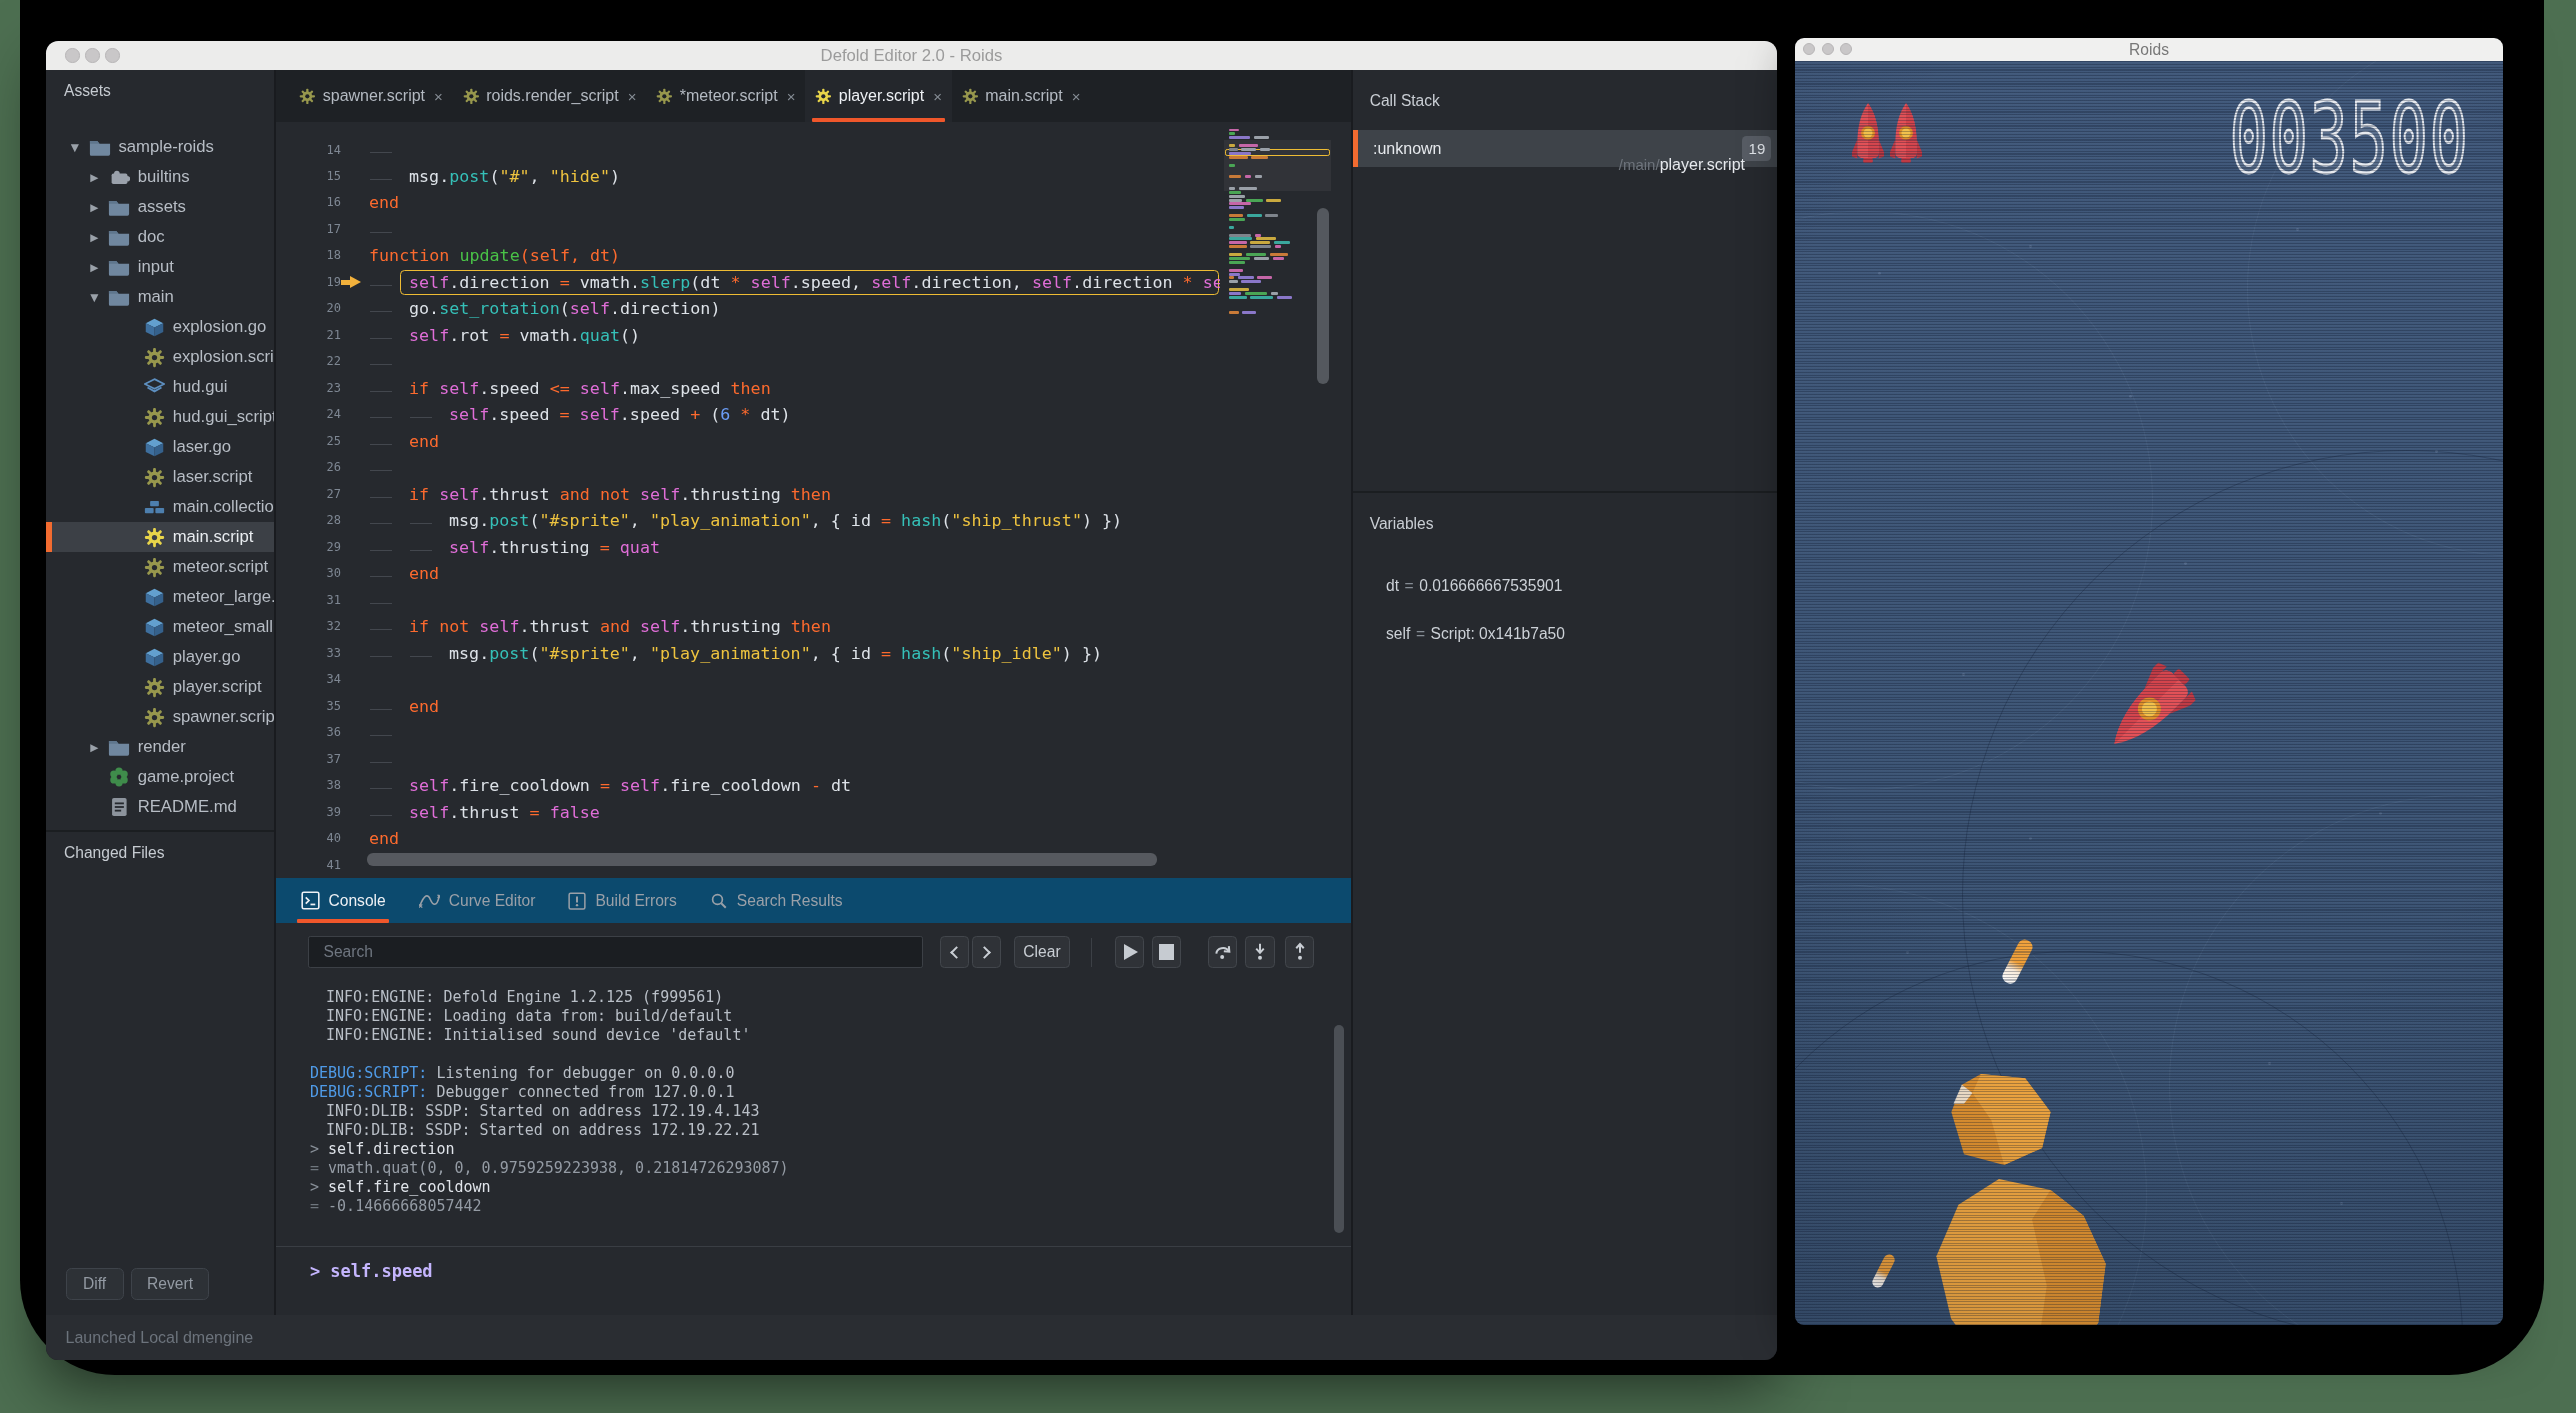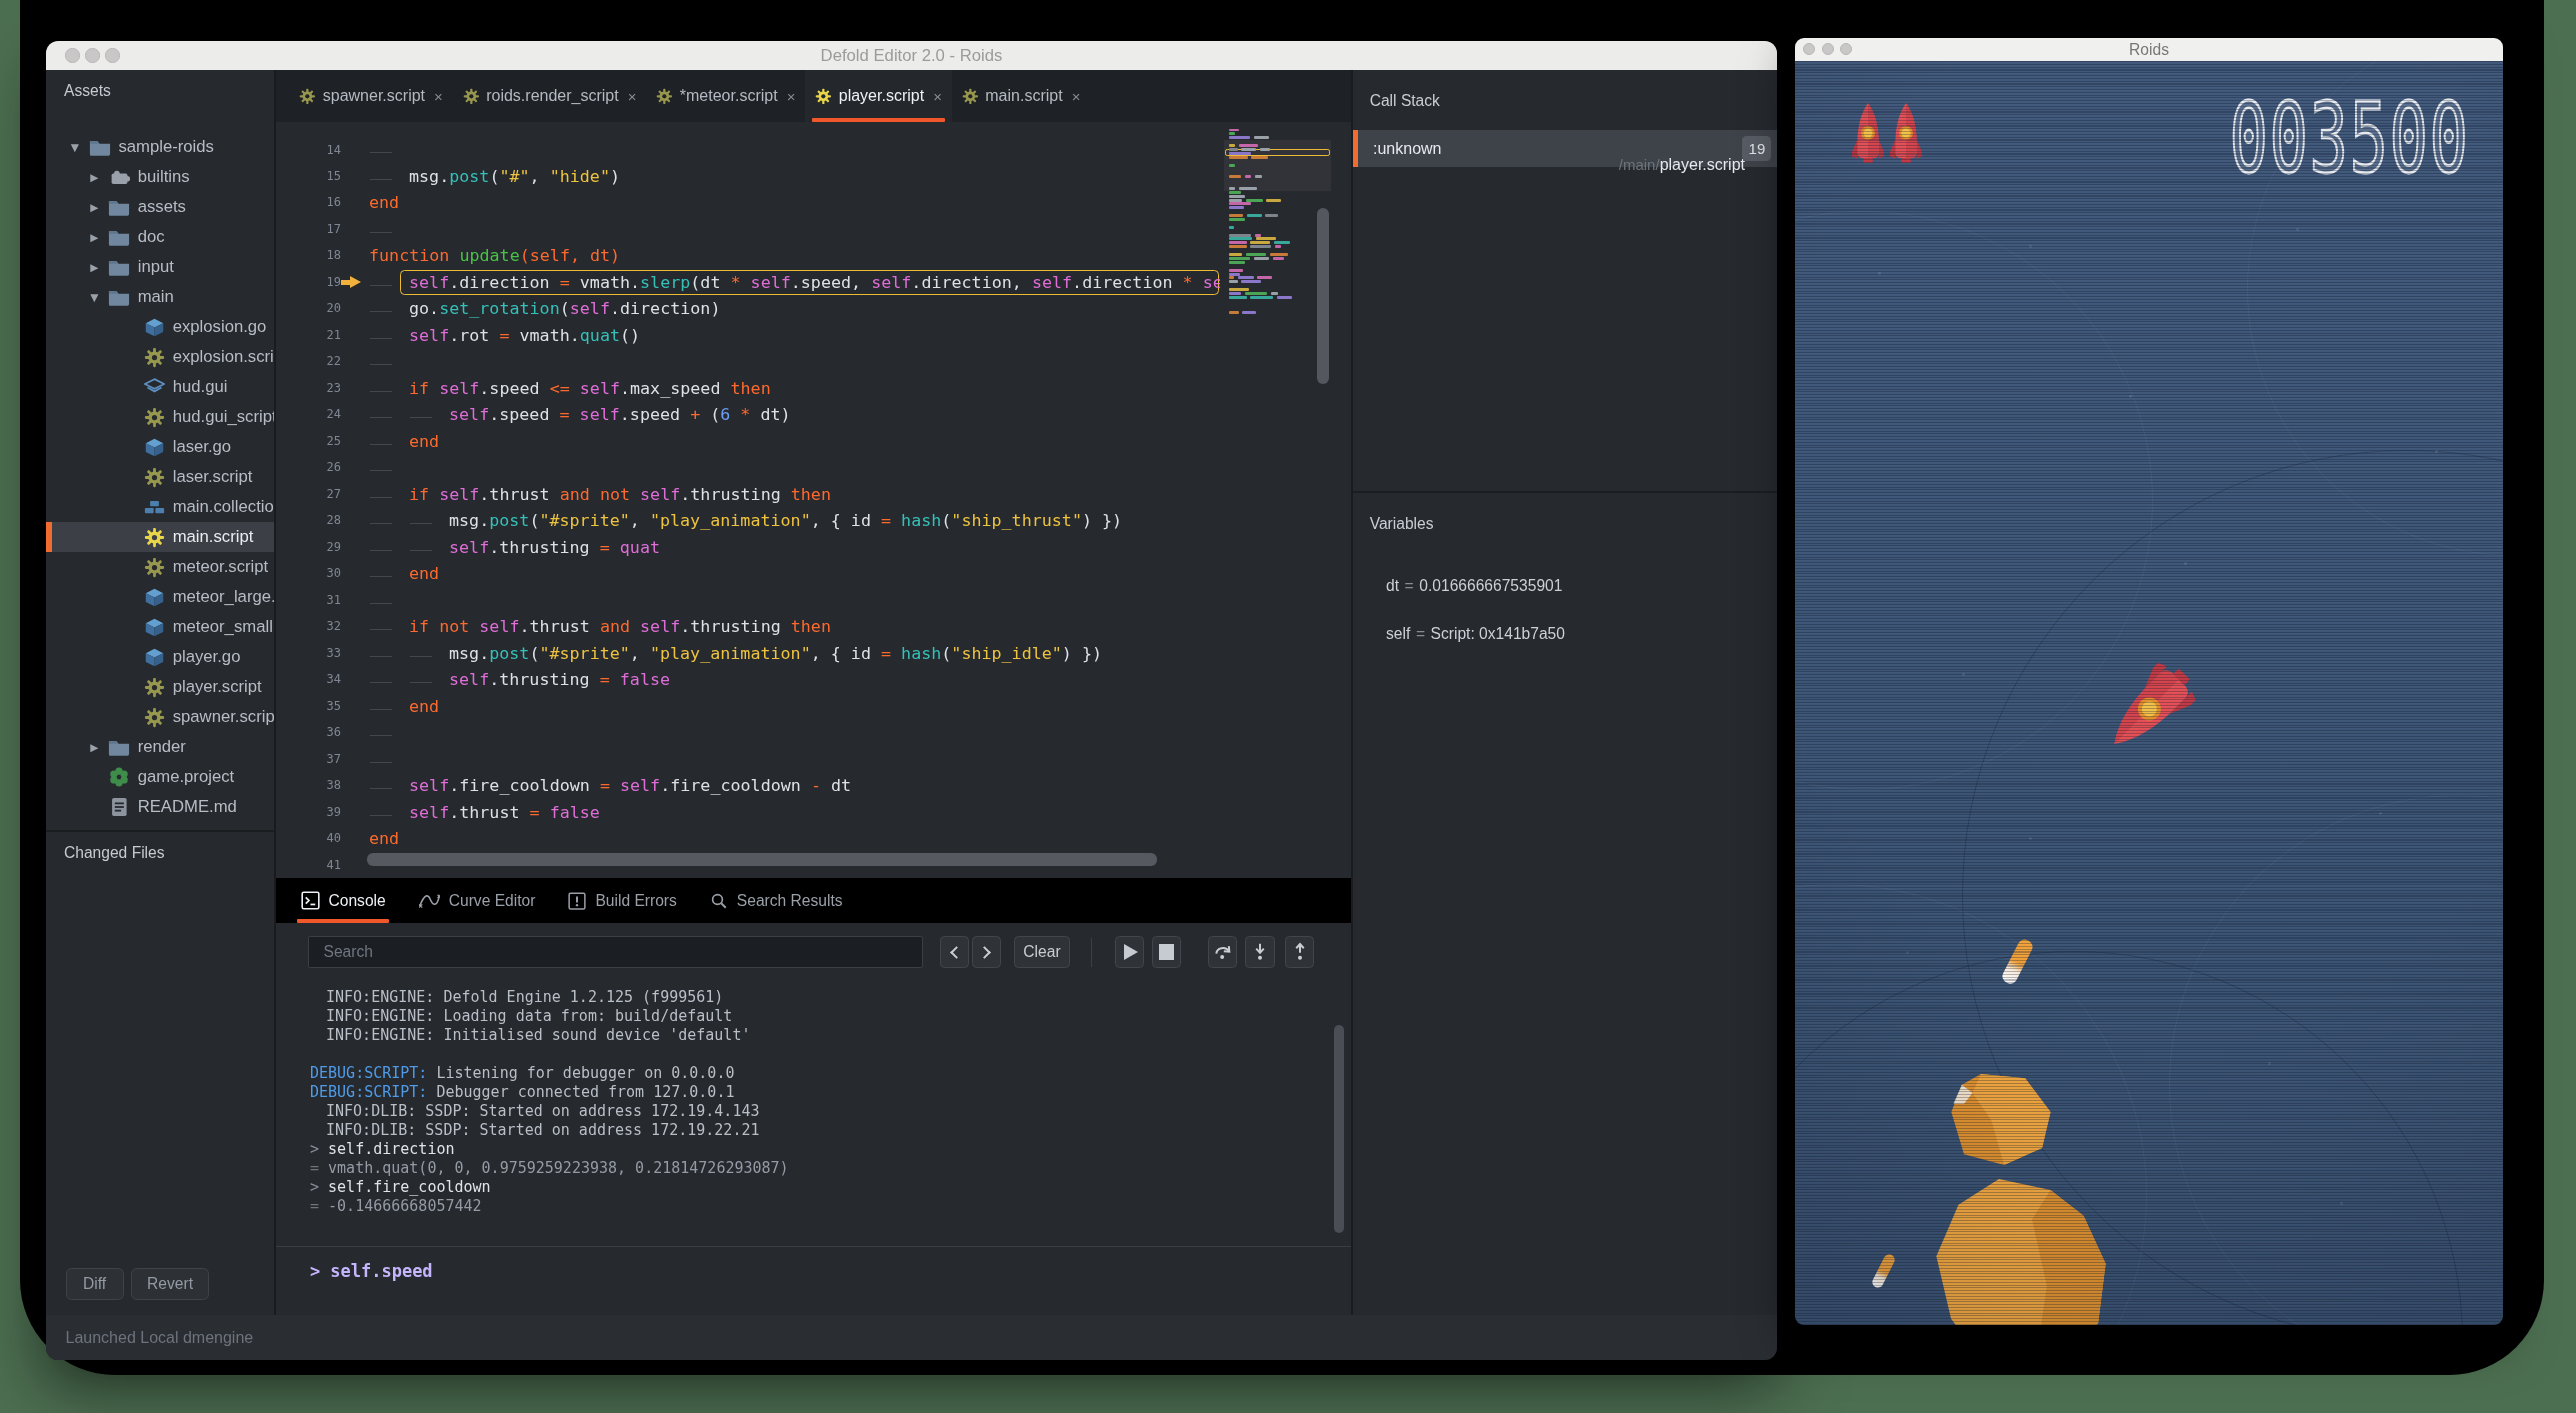--- a/index.html
+++ b/index.html
@@ -47,21 +47,21 @@
   .dbgarrow .abar{position:absolute;left:0;top:3.9px;width:10px;height:5.6px;background:#f2b13c;}
   .dbgarrow .ahead{position:absolute;left:9px;top:0;width:0;height:0;border-left:11px solid #f2b13c;border-top:6.7px solid transparent;border-bottom:6.7px solid transparent;}
   .minimap{position:absolute;right:20px;top:2.2px;width:107px;height:260px;}
   .mm-view{position:absolute;left:0;right:0;top:15.6px;height:51px;background:rgba(255,255,255,.05);}
   .mm-cur{position:absolute;left:1.1px;right:1.1px;top:24.5px;height:7.8px;border:1.1px solid #eebc34;border-radius:2.2px;}
   .mmbar{position:absolute;height:2.8px;border-radius:1.1px;}
   .vscroll{position:absolute;right:22px;top:86px;width:12.2px;height:176px;background:#54585e;border-radius:6.1px;}
   .hscroll{position:absolute;left:91px;bottom:13.4px;height:12.2px;width:790px;background:#56595f;border-radius:6.1px;}
 
   .bpanel{position:absolute;left:0;right:0;top:808px;bottom:0;background:#26292e;}
-  .btabs{position:absolute;left:0;right:0;top:0;height:45px;background:#000000;display:flex;align-items:center;padding-left:24.5px;gap:33px;}
+  .btabs{position:absolute;left:0;right:0;top:0;height:45px;background:#0c4a6e;display:flex;align-items:center;padding-left:24.5px;gap:33px;}
   .btab{display:flex;align-items:center;gap:9px;font-size:15.6px;color:#9aa0a8;height:45px;position:relative;}
   .btab.active{color:#eef1f5;}
   .btab.active::after{content:"";position:absolute;left:-3.3px;right:-3.3px;bottom:0;height:3.9px;background:#f0572b;border-radius:1.1px;}
   .searchrow{position:absolute;left:0;right:0;top:58px;height:34px;}
   .sinput{position:absolute;left:32px;top:0;width:615px;height:32px;background:#1b1e22;border:1.1px solid #3c4046;border-radius:2.2px;color:#c8cdd3;font-size:15.6px;padding:0 14.5px;outline:none;font-family:"Liberation Sans",sans-serif;}
   .sinput::placeholder{color:#6f7680;}
   .cbtn{position:absolute;top:0;height:32px;background:#2f3237;border:1.1px solid #42464c;border-radius:4.5px;color:#c9ced4;display:flex;align-items:center;justify-content:center;font-size:15.6px;}
   .chev{width:9px;height:9px;border-left:2.2px solid #c9ced4;border-bottom:2.2px solid #c9ced4;}
   .chev.left{transform:rotate(45deg);margin-left:3.3px;}
   .chev.right{transform:rotate(-135deg);margin-right:3.3px;}
@@ -660,21 +660,20 @@
           <div class="cline" style="top: 491px;">
             <span class="gut">32</span>
             <span class="ctext"><i class="td"></i><span class="tk-k">if not </span><span class="tk-s">self</span><span class="tk-t">.thrust </span><span class="tk-k">and</span><span class="tk-t"> </span><span class="tk-s">self</span><span class="tk-t">.thrusting </span><span class="tk-k">then</span></span>
           </div>
           <div class="cline" style="top: 518px;">
             <span class="gut">33</span>
             <span class="ctext"><i class="td"></i><i class="td"></i><span class="tk-t">msg.</span><span class="tk-f">post</span><span class="tk-t">(</span><span class="tk-q">"#sprite"</span><span class="tk-t">, </span><span class="tk-q">"play_animation"</span><span class="tk-t">, { id </span><span class="tk-k">=</span><span class="tk-t"> </span><span class="tk-f">hash</span><span class="tk-t">(</span><span class="tk-q">"ship_idle"</span><span class="tk-t">) })</span></span>
           </div>
           <div class="cline" style="top: 544px;">
             <span class="gut">34</span>
-            <span class="ctext"><i class="td"></i><i class="td"></i><span class="tk-s">self</span><span class="tk-t">.thrusting </span><span class="tk-k">=</span><span class="tk-t"> </span><span class="tk-s">false</span></span>
           </div>
           <div class="cline" style="top: 571px;">
             <span class="gut">35</span>
             <span class="ctext"><i class="td"></i><span class="tk-k">end</span></span>
           </div>
           <div class="cline" style="top: 597px;">
             <span class="gut">36</span>
             <span class="ctext"><i class="td"></i></span>
           </div>
           <div class="cline" style="top: 624px;">

